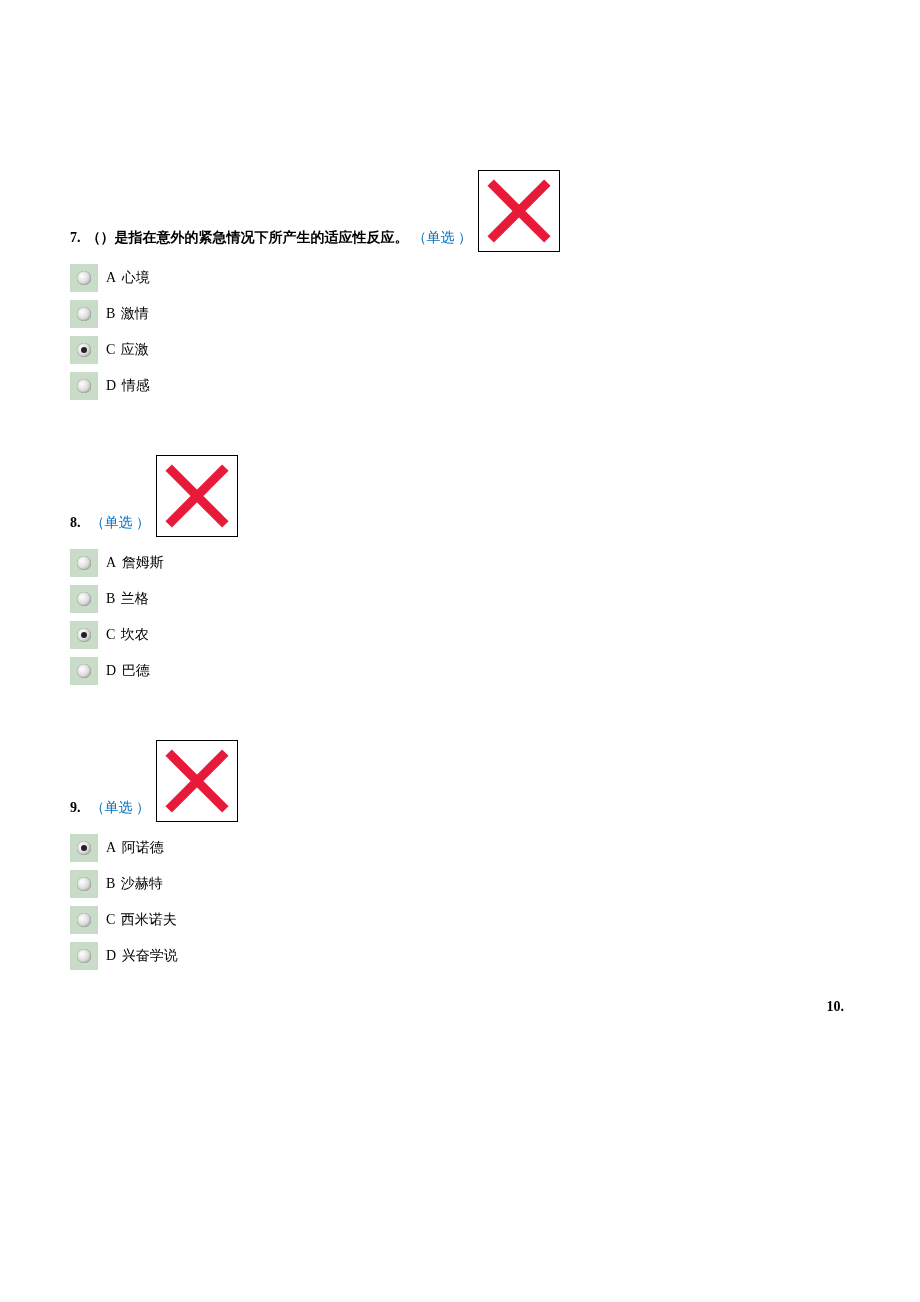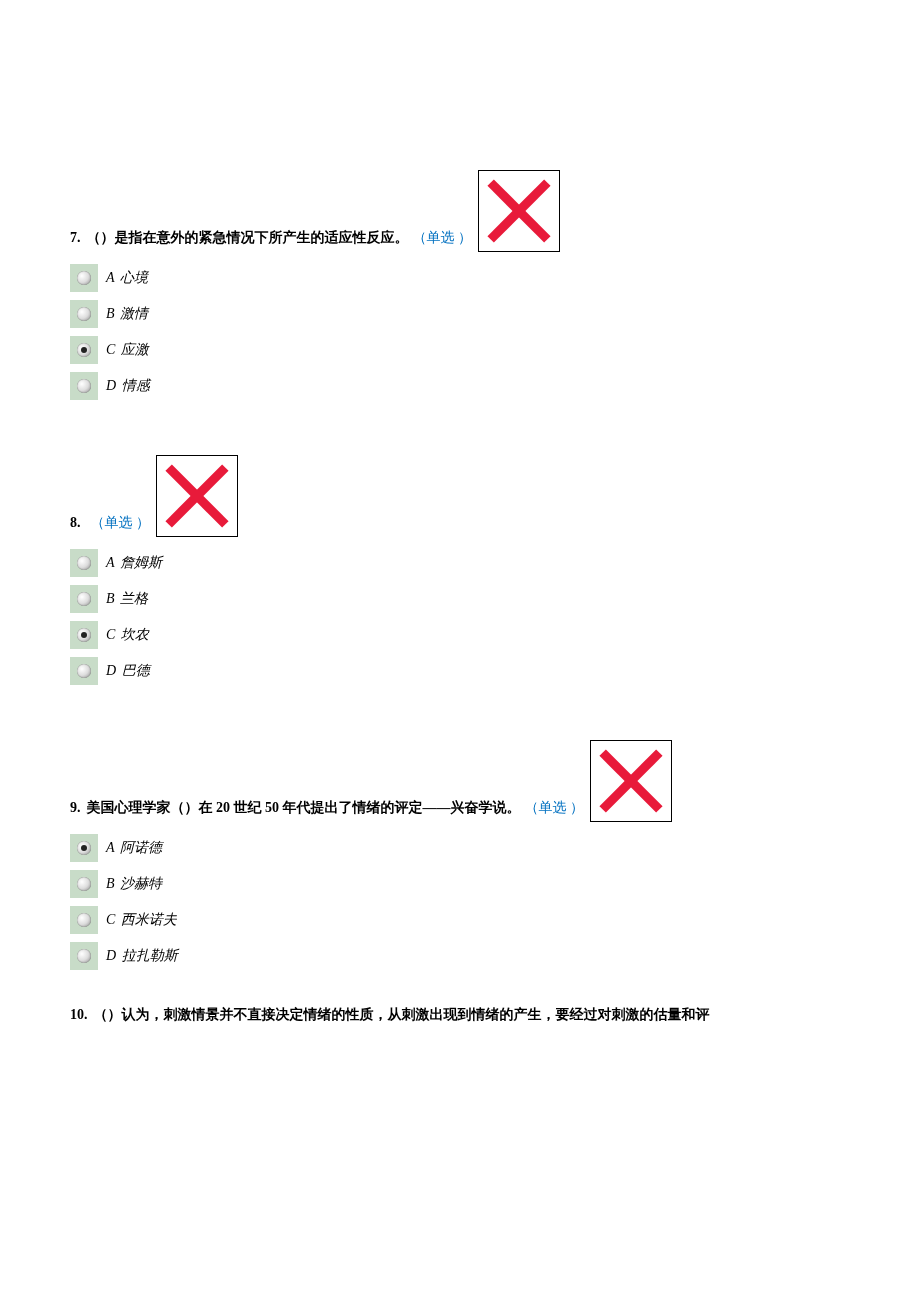--- a/index.html
+++ b/index.html
@@ -77,21 +77,20 @@
     .radio-wrap .radio-inner {
       width: 6px;
       height: 6px;
       border-radius: 50%;
       background: #222;
     }
     .opt-label {
       font-family: "SimSun", serif;
       font-size: 14px;
       color: #000;
-      font-style: italic;
     }
     .opt-letter {
       margin-right: 2px;
     }
   </style>
 </head>
 <body>
 
 <div class="question-header first">
   <span class="qnum">7.</span>
@@ -163,21 +162,20 @@
 </div>
 <div class="option-row">
   <span class="radio-wrap">
       <span class="radio-outer"></span>
     </span>
   <span class="opt-label"><span class="opt-letter">D</span> <span>巴德</span></span>
 </div>
 
 <div class="question-header" style="margin-top:55px;">
   <span class="qnum">9.</span>
-  <span class="qtext">美国心理学家（）在 20 世纪 50 年代提出了情绪的评定——兴奋学说。</span>
   <span class="qtype">（单选 ）</span>
   <span class="result-box">
     <svg viewBox="0 0 60 60">
       <line x1="5" y1="5" x2="55" y2="55" stroke="#e81a3a" stroke-width="8"></line>
       <line x1="55" y1="5" x2="5" y2="55" stroke="#e81a3a" stroke-width="8"></line>
     </svg>
   </span>
 </div>
 <div class="option-row">
   <span class="radio-wrap">
@@ -196,19 +194,18 @@
 <div class="option-row">
   <span class="radio-wrap">
       <span class="radio-outer"></span>
     </span>
   <span class="opt-label"><span class="opt-letter">C</span> <span>西米诺夫</span></span>
 </div>
 <div class="option-row">
   <span class="radio-wrap">
       <span class="radio-outer"></span>
     </span>
-  <span class="opt-label"><span class="opt-letter">D</span> <span>拉扎勒斯</span></span>
-</div>
-
-<div class="question-header" style="margin-top:32px;">
+  <span class="opt-label"><span class="opt-letter">D</span> <span>兴奋学说</span></span>
+</div>
+
+<div class="question-header" style="margin-top:24px;flex-direction:column;">
   <span class="qnum">10.</span>
-  <span class="qtext">（）认为，刺激情景并不直接决定情绪的性质，从刺激出现到情绪的产生，要经过对刺激的估量和评</span>
 </div>
 
 </body></html>

